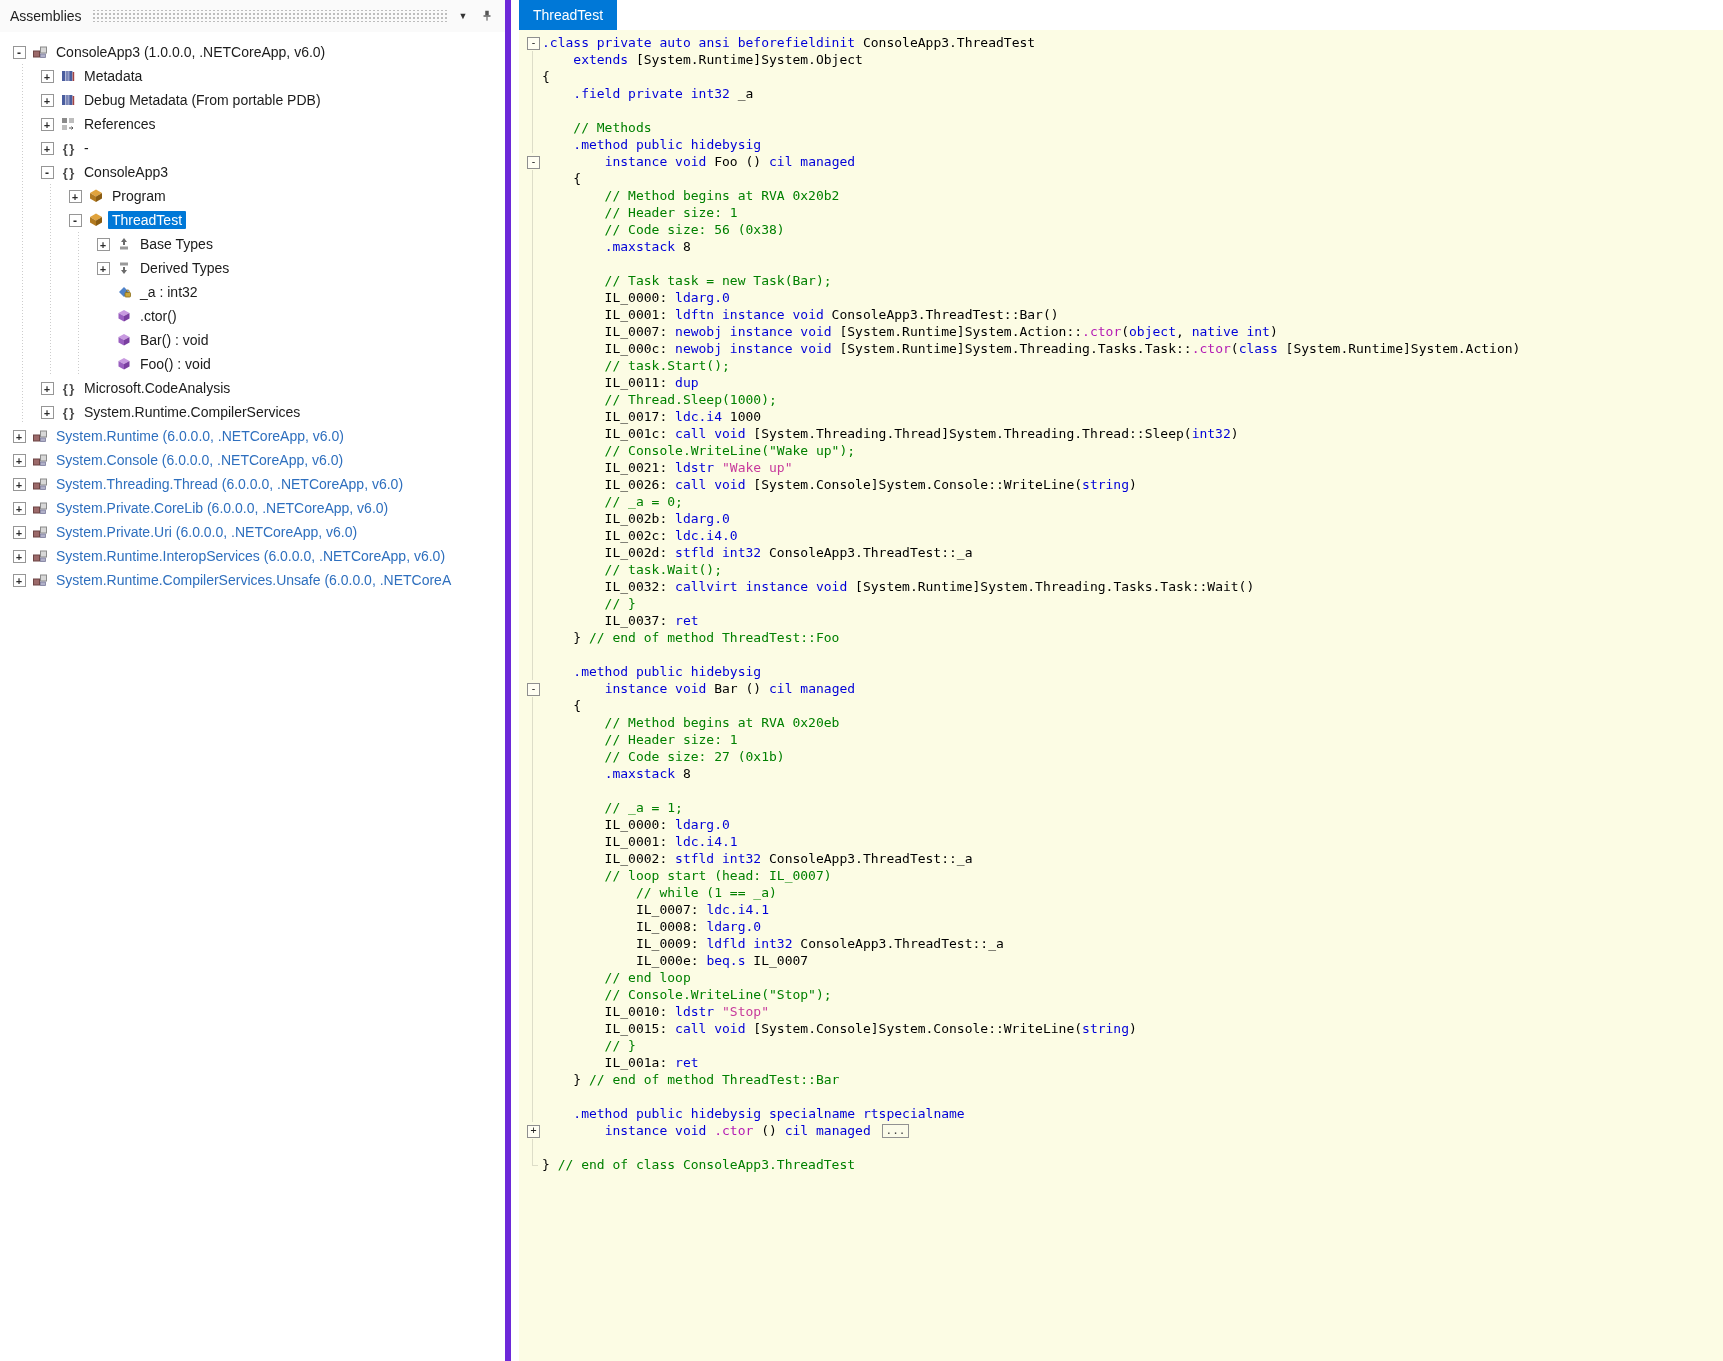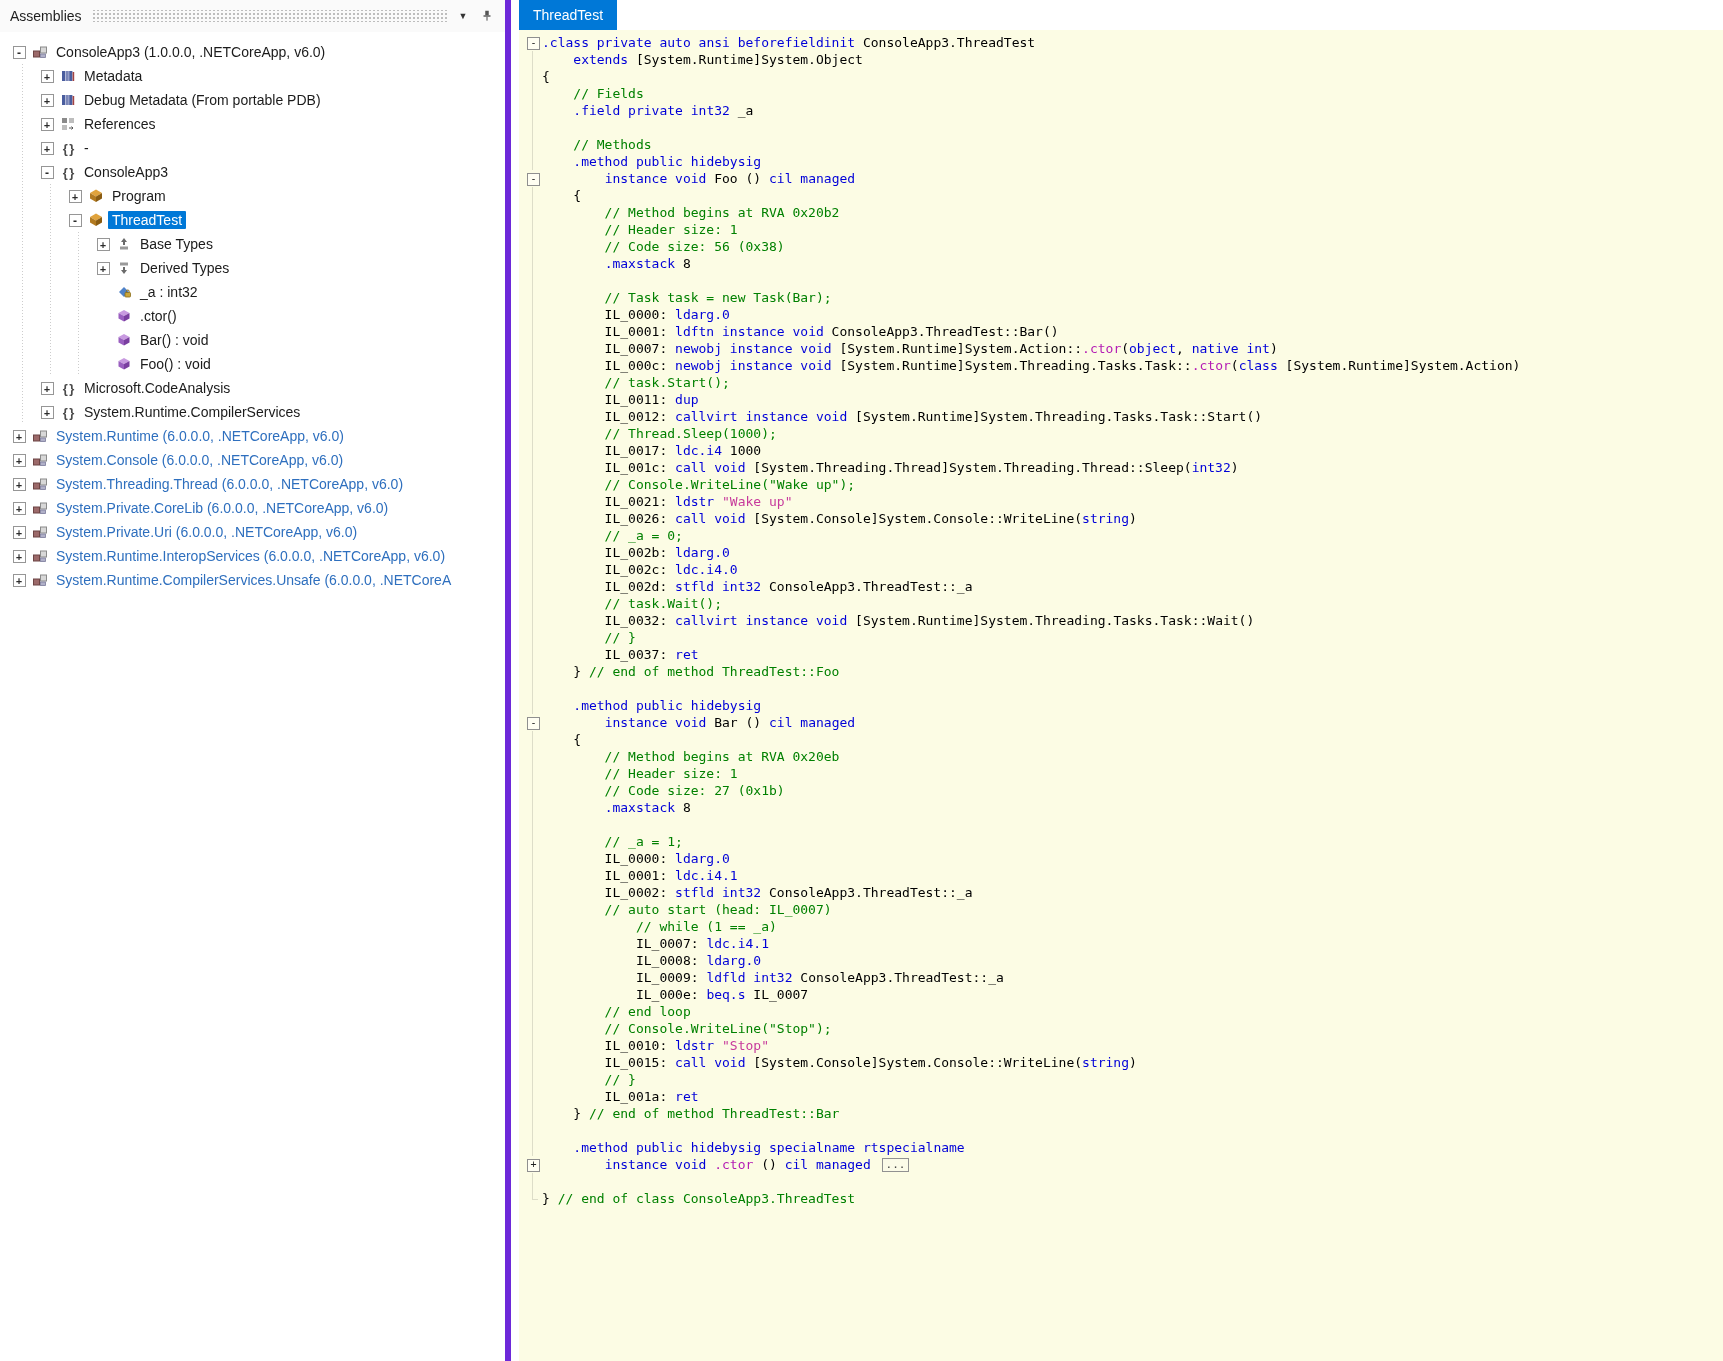--- a/index.html
+++ b/index.html
@@ -392,24 +392,20 @@
         <div class="code-line">
           <span class="gutter fold-line"></span>
           <span class="line-content"><span class="t-p">    </span><span class="t-k">extends</span><span class="t-p"> [System.Runtime]System.Object</span></span>
         </div>
         <div class="code-line">
           <span class="gutter fold-line"></span>
           <span class="line-content"><span class="t-p">{</span></span>
         </div>
         <div class="code-line">
           <span class="gutter fold-line"></span>
-          <span class="line-content"><span class="t-c">    // Fields</span></span>
-        </div>
-        <div class="code-line">
-          <span class="gutter fold-line"></span>
           <span class="line-content"><span class="t-p">    </span><span class="t-k">.field</span><span class="t-p"> </span><span class="t-k">private</span><span class="t-p"> </span><span class="t-k">int32</span><span class="t-p"> _a</span></span>
         </div>
         <div class="code-line">
           <span class="gutter fold-line"></span>
           <span class="line-content">&nbsp;</span>
         </div>
         <div class="code-line">
           <span class="gutter fold-line"></span>
           <span class="line-content"><span class="t-c">    // Methods</span></span>
         </div>
@@ -470,24 +466,20 @@
         <div class="code-line">
           <span class="gutter fold-line"></span>
           <span class="line-content"><span class="t-c">        // task.Start();</span></span>
         </div>
         <div class="code-line">
           <span class="gutter fold-line"></span>
           <span class="line-content"><span class="t-p">        IL_0011: </span><span class="t-o">dup</span></span>
         </div>
         <div class="code-line">
           <span class="gutter fold-line"></span>
-          <span class="line-content"><span class="t-p">        IL_0012: </span><span class="t-o">callvirt</span><span class="t-p"> </span><span class="t-k">instance</span><span class="t-p"> </span><span class="t-k">void</span><span class="t-p"> [System.Runtime]System.Threading.Tasks.Task::Start()</span></span>
-        </div>
-        <div class="code-line">
-          <span class="gutter fold-line"></span>
           <span class="line-content"><span class="t-c">        // Thread.Sleep(1000);</span></span>
         </div>
         <div class="code-line">
           <span class="gutter fold-line"></span>
           <span class="line-content"><span class="t-p">        IL_0017: </span><span class="t-o">ldc.i4</span><span class="t-p"> 1000</span></span>
         </div>
         <div class="code-line">
           <span class="gutter fold-line"></span>
           <span class="line-content"><span class="t-p">        IL_001c: </span><span class="t-o">call</span><span class="t-p"> </span><span class="t-k">void</span><span class="t-p"> [System.Threading.Thread]System.Threading.Thread::Sleep(</span><span class="t-k">int32</span><span class="t-p">)</span></span>
         </div>
@@ -588,21 +580,21 @@
         <div class="code-line">
           <span class="gutter fold-line"></span>
           <span class="line-content"><span class="t-p">        IL_0001: </span><span class="t-o">ldc.i4.1</span></span>
         </div>
         <div class="code-line">
           <span class="gutter fold-line"></span>
           <span class="line-content"><span class="t-p">        IL_0002: </span><span class="t-o">stfld</span><span class="t-p"> </span><span class="t-k">int32</span><span class="t-p"> ConsoleApp3.ThreadTest::_a</span></span>
         </div>
         <div class="code-line">
           <span class="gutter fold-line"></span>
-          <span class="line-content"><span class="t-c">        // auto start (head: IL_0007)</span></span>
+          <span class="line-content"><span class="t-c">        // loop start (head: IL_0007)</span></span>
         </div>
         <div class="code-line">
           <span class="gutter fold-line"></span>
           <span class="line-content"><span class="t-c">            // while (1 == _a)</span></span>
         </div>
         <div class="code-line">
           <span class="gutter fold-line"></span>
           <span class="line-content"><span class="t-p">            IL_0007: </span><span class="t-o">ldc.i4.1</span></span>
         </div>
         <div class="code-line">

